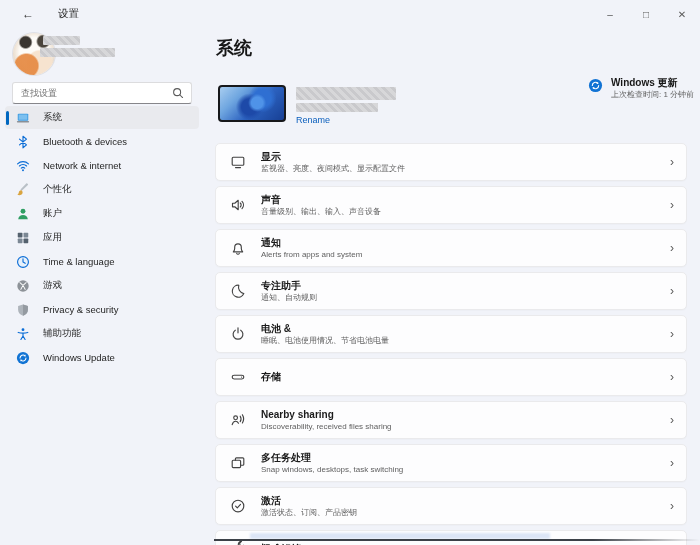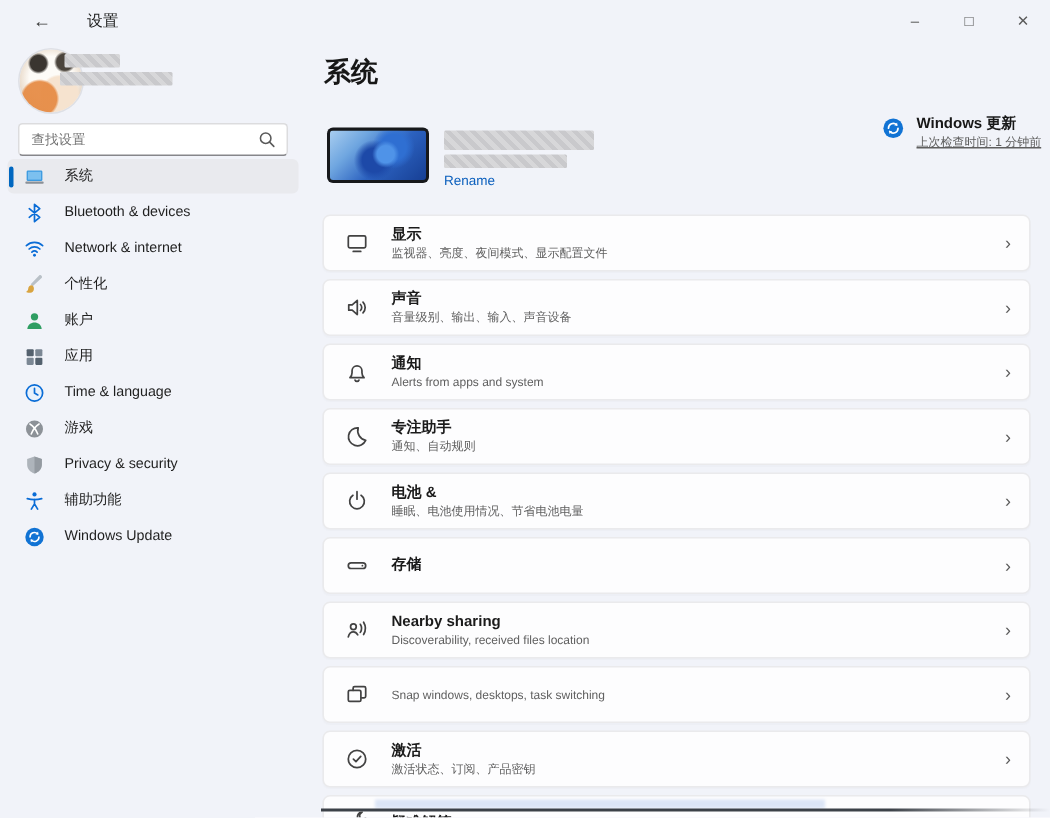--- a/index.html
+++ b/index.html
@@ -54,21 +54,21 @@
        radial-gradient(circle at 46% 60%, #1d49a8 0 20%, rgba(29,73,168,0) 34%),
        radial-gradient(circle at 66% 34%, #2f6fd2 0 18%, rgba(47,111,210,0) 30%),
        linear-gradient(135deg,#a8cdf0 0%,#6fa6e0 28%,#2c62c0 58%,#173f94 100%);}
   .dev-b1{position:absolute;left:78px;top:3px;width:100px;height:13px;}
   .dev-b2{position:absolute;left:78px;top:19px;width:82px;height:9px;}
   .rename{position:absolute;left:78px;top:31px;font-size:9px;color:#0b5fbd;text-align:center;}
 
   .update{position:absolute;top:48px;left:383px;display:flex;gap:8px;align-items:flex-start;}
   .upd-ic svg{width:15px;height:15px;display:block;margin-top:2px;}
   .upd-title{font-size:10px;font-weight:700;color:#171717;line-height:13px;}
-  .upd-status{font-size:8px;color:#5f5f5f;line-height:11px;text-decoration:underline;}
+  .upd-status{font-size:8px;color:#5f5f5f;line-height:11px;}
 
   .rows{position:absolute;top:115px;left:10px;width:472px;}
   .setting-row{height:38px;background:#fdfdfe;border:1px solid #eaeaec;border-radius:5px;margin-bottom:5px;
      display:flex;align-items:center;box-sizing:border-box;box-shadow:0 1px 1px rgba(0,0,0,.02);}
   .setting-row .icon{width:16px;height:16px;margin-left:14px;flex:0 0 auto;display:flex;}
   .setting-row .icon svg{width:16px;height:16px;fill:none;stroke:#424242;stroke-width:1.15;stroke-linecap:round;stroke-linejoin:round;}
   .row-text{margin-left:15px;flex:1;min-width:0;}
   .row-title{font-size:10px;font-weight:600;color:#1b1b1b;line-height:12px;}
   .row-sub{font-size:8px;color:#5f5f5f;line-height:10px;margin-top:1px;white-space:nowrap;}
   .chev{margin-right:12px;color:#5a5a5a;font-size:12px;line-height:12px;}
@@ -323,32 +323,33 @@
         <div class="setting-row">
     <span class="icon">
             <svg viewBox="0 0 16 16">
               <circle cx="5.6" cy="5.8" r="1.9"></circle>
               <path d="M2.2 12.6c.5-2.2 1.8-3.4 3.4-3.4 1.2 0 2.2.7 2.9 2"></path>
               <path d="M10.2 4.2a5 5 0 0 1 0 5.4M12.4 2.8a8 8 0 0 1 0 8.2"></path>
             </svg>
           </span>
     <span class="row-text">
       <div class="row-title">Nearby sharing</div>
-      <div class="row-sub">Discoverability, received files location</div>
+      <div class="row-sub">Discoverability, received files sharing</div>
     </span>
     <span class="chev">›</span>
   </div>
         <div class="setting-row">
     <span class="icon">
             <svg viewBox="0 0 16 16">
               <rect x="2.2" y="5.2" width="8.4" height="7.4" rx="1"></rect>
               <path d="M5.4 5.2V3.8a1 1 0 0 1 1-1h6.4a1 1 0 0 1 1 1v5.4a1 1 0 0 1-1 1h-1.6"></path>
             </svg>
           </span>
     <span class="row-text">
+      <div class="row-title">多任务处理</div>
       <div class="row-sub">Snap windows, desktops, task switching</div>
     </span>
     <span class="chev">›</span>
   </div>
         <div class="setting-row">
     <span class="icon">
             <svg viewBox="0 0 16 16">
               <circle cx="8" cy="8" r="5.8"></circle>
               <path d="M5.6 8.1l1.7 1.7 3.2-3.5"></path>
             </svg>

